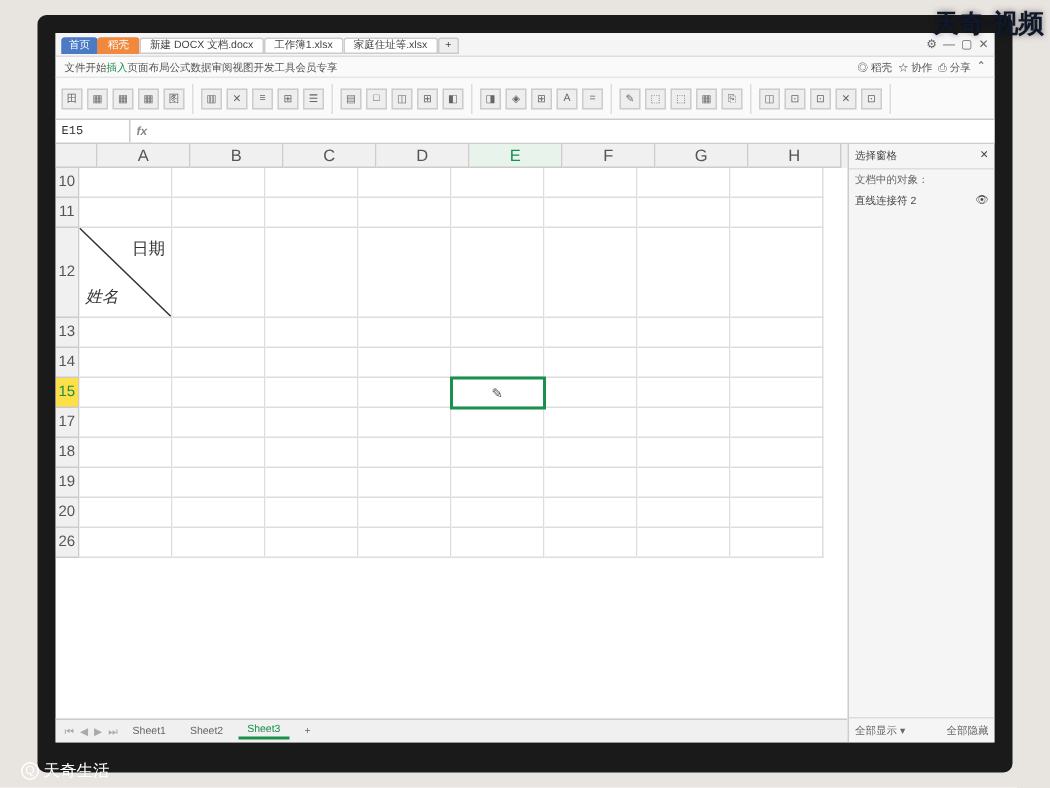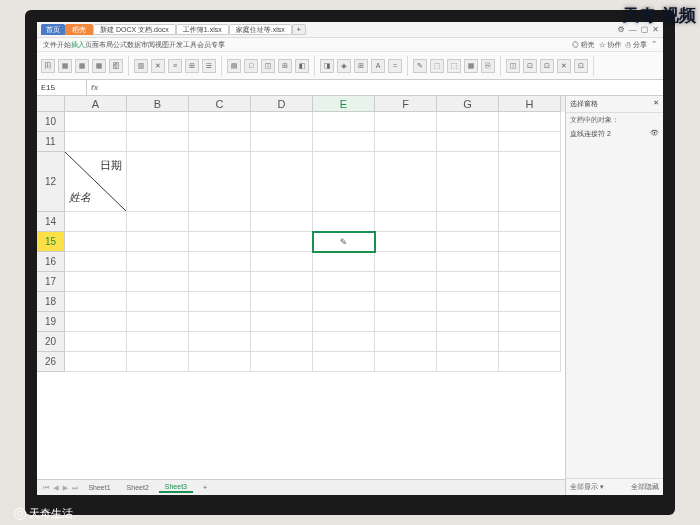--- a/index.html
+++ b/index.html
@@ -34,21 +34,21 @@
   .grid-wrap { flex: 1; display: flex; flex-direction: column; overflow: hidden; }
   
   .col-headers { height: 16px; display: flex; background: #f0f0f0; }
   .corner { width: 28px; height: 100%; border-right: 1px solid #ccc; border-bottom: 1px solid #ccc; background: #f0f0f0; }
   .colh { width: 62px; height: 100%; border-right: 1px solid #ccc; border-bottom: 1px solid #ccc; display: flex; align-items: center; justify-content: center; font-size: 11px; color: #555; background: #f0f0f0; cursor: pointer; }
   .colh.sel { color: #1a8f4e; background: #e8f3ec; }
   
   .grid-body { flex: 1; overflow: hidden; position: relative; }
   .grid-row { display: flex; height: 20px; }
   .grid-row.tall { height: 60px; }
-  .rowh { width: 28px; border-right: 1px solid #ccc; border-bottom: 1px solid #ccc; background: #f0f0f0; display: flex; align-items: center; justify-content: center; font-size: 10px; color: #555; cursor: pointer; }
+  .rowh { width: 16px; border-right: 1px solid #ccc; border-bottom: 1px solid #ccc; background: #f0f0f0; display: flex; align-items: center; justify-content: center; font-size: 10px; color: #555; cursor: pointer; }
   .rowh.sel { background: #fde047; color: #1a8f4e; }
   .cell { width: 62px; border-right: 1px solid #ddd; border-bottom: 1px solid #ddd; background: #fff; font-size: 11px; color: #333; position: relative; display: flex; align-items: center; padding: 0 3px; cursor: cell; }
   .cell.selected { outline: 2px solid #1a8f4e; outline-offset: -1px; z-index: 5; }
   
   .diag-cell { position: relative; }
   .diag-cell svg { position: absolute; left: 0; top: 0; width: 100%; height: 100%; }
   .diag-top { position: absolute; right: 4px; top: 6px; font-size: 11px; }
   .diag-bot { position: absolute; left: 4px; bottom: 6px; font-size: 11px; font-style: italic; }
   
   .side-panel { width: 98px; background: #f5f5f5; border-left: 1px solid #ccc; display: flex; flex-direction: column; font-size: 7px; }
@@ -185,50 +185,50 @@
               </div>
               <div class="cell"></div>
               <div class="cell"></div>
               <div class="cell"></div>
               <div class="cell"></div>
               <div class="cell"></div>
               <div class="cell"></div>
               <div class="cell"></div>
             </div>
             <div class="grid-row">
+              <div class="rowh">13</div>
+              <div class="cell"></div>
+              <div class="cell"></div>
+              <div class="cell"></div>
+              <div class="cell"></div>
+              <div class="cell"></div>
+              <div class="cell"></div>
+              <div class="cell"></div>
+              <div class="cell"></div>
+            </div>
+            <div class="grid-row">
               <div class="rowh">14</div>
               <div class="cell"></div>
               <div class="cell"></div>
               <div class="cell"></div>
               <div class="cell"></div>
               <div class="cell"></div>
               <div class="cell"></div>
               <div class="cell"></div>
               <div class="cell"></div>
             </div>
             <div class="grid-row">
               <div class="rowh sel">15</div>
               <div class="cell"></div>
               <div class="cell"></div>
               <div class="cell"></div>
               <div class="cell"></div>
               <div class="cell selected">
                 <span style="margin: 0px auto; font-size: 9px; color: rgb(85, 85, 85);">✎</span>
               </div>
-              <div class="cell"></div>
-              <div class="cell"></div>
-              <div class="cell"></div>
-            </div>
-            <div class="grid-row">
-              <div class="rowh">16</div>
-              <div class="cell"></div>
-              <div class="cell"></div>
-              <div class="cell"></div>
-              <div class="cell"></div>
-              <div class="cell"></div>
               <div class="cell"></div>
               <div class="cell"></div>
               <div class="cell"></div>
             </div>
             <div class="grid-row">
               <div class="rowh">17</div>
               <div class="cell"></div>
               <div class="cell"></div>
               <div class="cell"></div>
               <div class="cell"></div>

